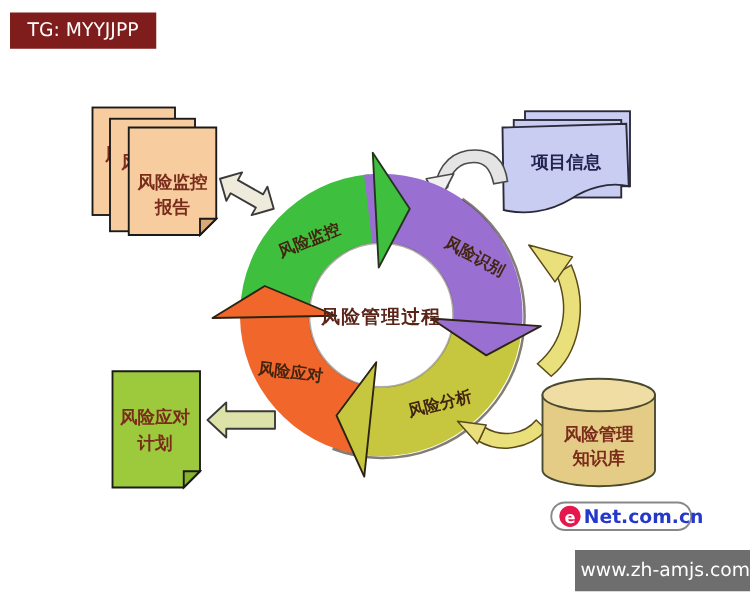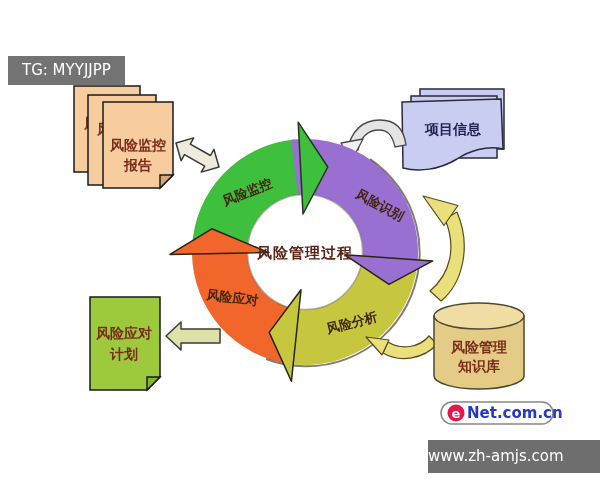--- a/index.html
+++ b/index.html
@@ -4,23 +4,23 @@
 <style>
   html,body{margin:0;padding:0;}
   body{
     width:600px;height:480px;position:relative;background:#ffffff;
     font-family:"DejaVu Sans",sans-serif;overflow:hidden;
   }
   .badge{
     position:absolute;color:#fff;font-size:15px;line-height:29px;
     white-space:nowrap;
   }
-  #tg-badge{left:8px;top:10px;background:#737373;padding:0 14px;margin-top:46px;}
-  #watermark{right:0;top:440px;background:#6e6e6e;width:172px;height:33px;
-    line-height:33px;text-align:left;font-size:15px;}
+  #tg-badge{left:8px;top:10px;background:#7f1d1d;padding:0 14px;}
+  #watermark{right:0;top:440px;background:#6e6e6e;width:140px;height:33px;
+    line-height:33px;text-align:right;font-size:15px;}
   svg{position:absolute;left:0;top:0;}
   text{font-family:"DejaVu Sans",sans-serif;}
 </style>
 </head>
 <body>
 
 <div id="tg-badge" class="badge">TG: MYYJJPP</div>
 
 <svg width="600" height="480" viewBox="0 0 600 480">
 

